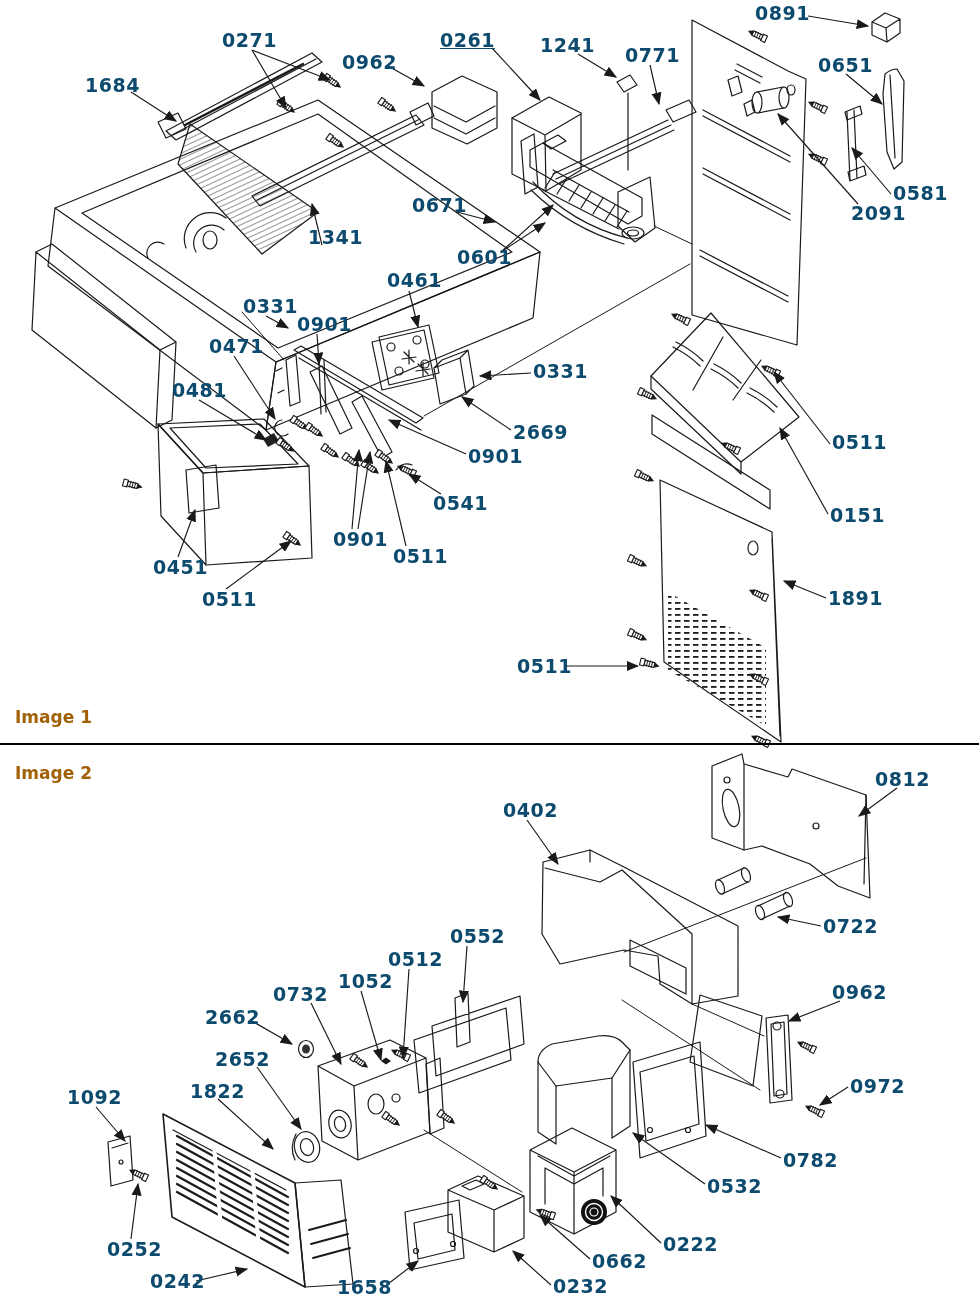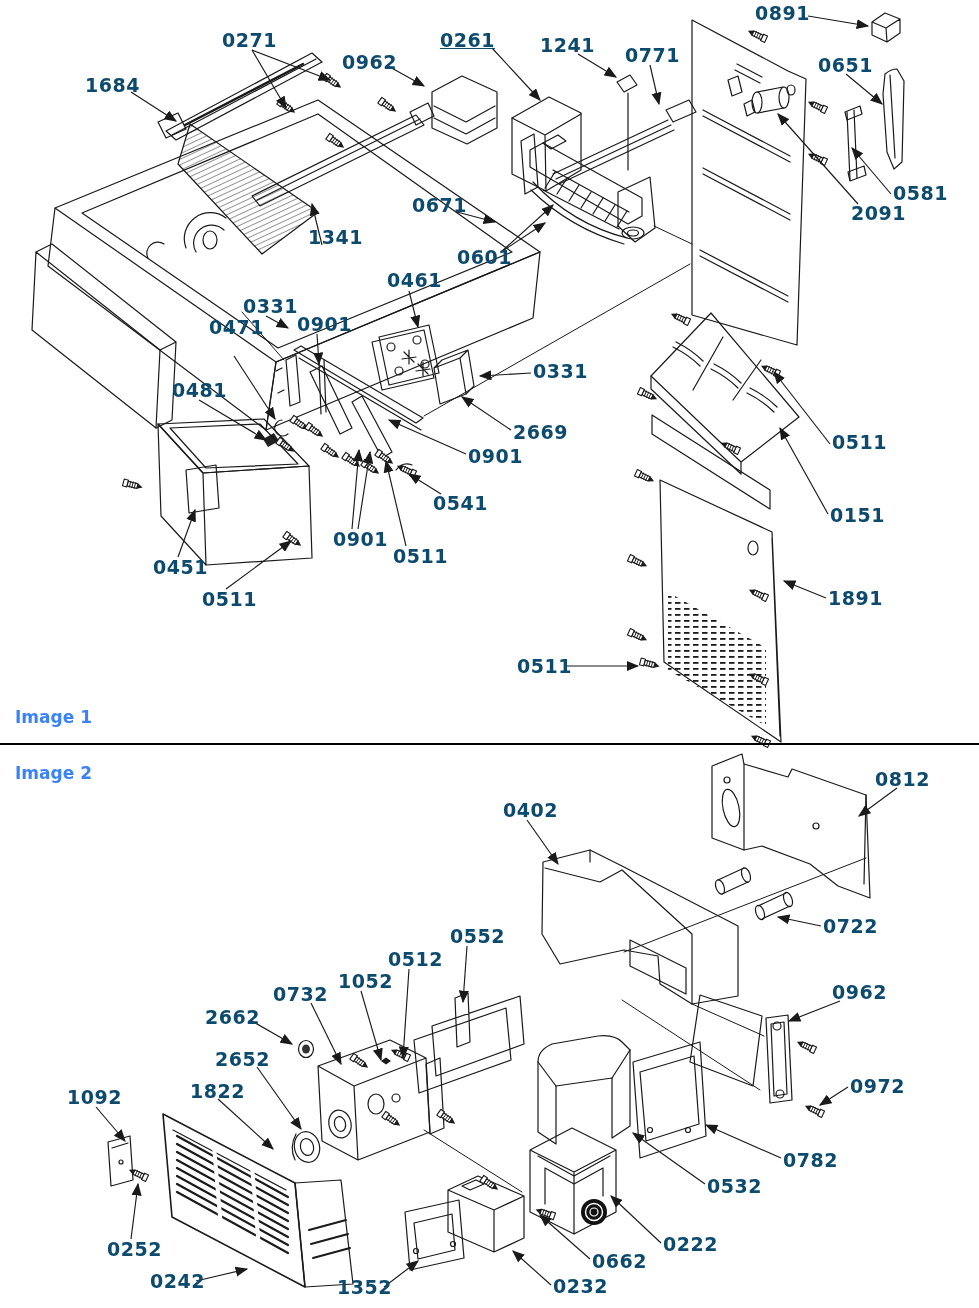--- a/index.html
+++ b/index.html
@@ -3,21 +3,21 @@
 <meta charset="utf-8">
 <style>
   html,body{margin:0;padding:0;background:#fff;}
   #stage{position:relative;width:979px;height:1308px;background:#fff;overflow:hidden;
          font-family:"DejaVu Sans","Liberation Sans",sans-serif;}
   #art{position:absolute;left:0;top:0;}
   #label-layer{position:absolute;left:0;top:0;width:979px;height:1308px;pointer-events:none;}
   .part-label{position:absolute;font:bold 19px "DejaVu Sans","Liberation Sans",sans-serif;
               color:#0c4a6e;letter-spacing:.5px;white-space:nowrap;line-height:1;}
   .section-title{position:absolute;left:15px;font:bold 17px "DejaVu Sans","Liberation Sans",sans-serif;
-                 color:#3b82f6;white-space:nowrap;}
+                 color:#a16207;white-space:nowrap;}
   #title-1{top:707px;}
   #title-2{top:763px;}
   .divider{position:absolute;left:0;top:743px;width:979px;height:2px;background:#000;}
 </style>
 </head>
 <body>
 
 <div id="stage">
 
 <svg id="art" viewBox="0 0 979 1308" width="979" height="1308">
@@ -321,21 +321,21 @@
       <div class="part-label" style="left: 342px; top: 53px;">0962</div>
       <div class="part-label" style="left: 85px; top: 76px;">1684</div>
       <div class="part-label" style="left: 893px; top: 184px;">0581</div>
       <div class="part-label" style="left: 851px; top: 204px;">2091</div>
       <div class="part-label" style="left: 412px; top: 196px;">0671</div>
       <div class="part-label" style="left: 457px; top: 248px;">0601</div>
       <div class="part-label" style="left: 308px; top: 228px;">1341</div>
       <div class="part-label" style="left: 387px; top: 271px;">0461</div>
       <div class="part-label" style="left: 243px; top: 297px;">0331</div>
       <div class="part-label" style="left: 297px; top: 315px;">0901</div>
-      <div class="part-label" style="left: 209px; top: 318px;">0471</div>
+      <div class="part-label" style="left: 209px; top: 337px;">0471</div>
       <div class="part-label" style="left: 533px; top: 362px;">0331</div>
       <div class="part-label" style="left: 172px; top: 381px;">0481</div>
       <div class="part-label" style="left: 513px; top: 423px;">2669</div>
       <div class="part-label" style="left: 468px; top: 447px;">0901</div>
       <div class="part-label" style="left: 433px; top: 494px;">0541</div>
       <div class="part-label" style="left: 333px; top: 530px;">0901</div>
       <div class="part-label" style="left: 393px; top: 547px;">0511</div>
       <div class="part-label" style="left: 153px; top: 558px;">0451</div>
       <div class="part-label" style="left: 202px; top: 590px;">0511</div>
       <div class="part-label" style="left: 832px; top: 433px;">0511</div>
@@ -354,17 +354,17 @@
       <div class="part-label" style="left: 215px; top: 1050px;">2652</div>
       <div class="part-label" style="left: 190px; top: 1082px;">1822</div>
       <div class="part-label" style="left: 67px; top: 1088px;">1092</div>
       <div class="part-label" style="left: 850px; top: 1077px;">0972</div>
       <div class="part-label" style="left: 783px; top: 1151px;">0782</div>
       <div class="part-label" style="left: 707px; top: 1177px;">0532</div>
       <div class="part-label" style="left: 107px; top: 1240px;">0252</div>
       <div class="part-label" style="left: 663px; top: 1235px;">0222</div>
       <div class="part-label" style="left: 592px; top: 1252px;">0662</div>
       <div class="part-label" style="left: 150px; top: 1272px;">0242</div>
-      <div class="part-label" style="left: 337px; top: 1278px;">1352</div>
+      <div class="part-label" style="left: 337px; top: 1278px;">1658</div>
       <div class="part-label" style="left: 553px; top: 1277px;">0232</div>
     </div>
 
 </div>
 
 </body></html>

